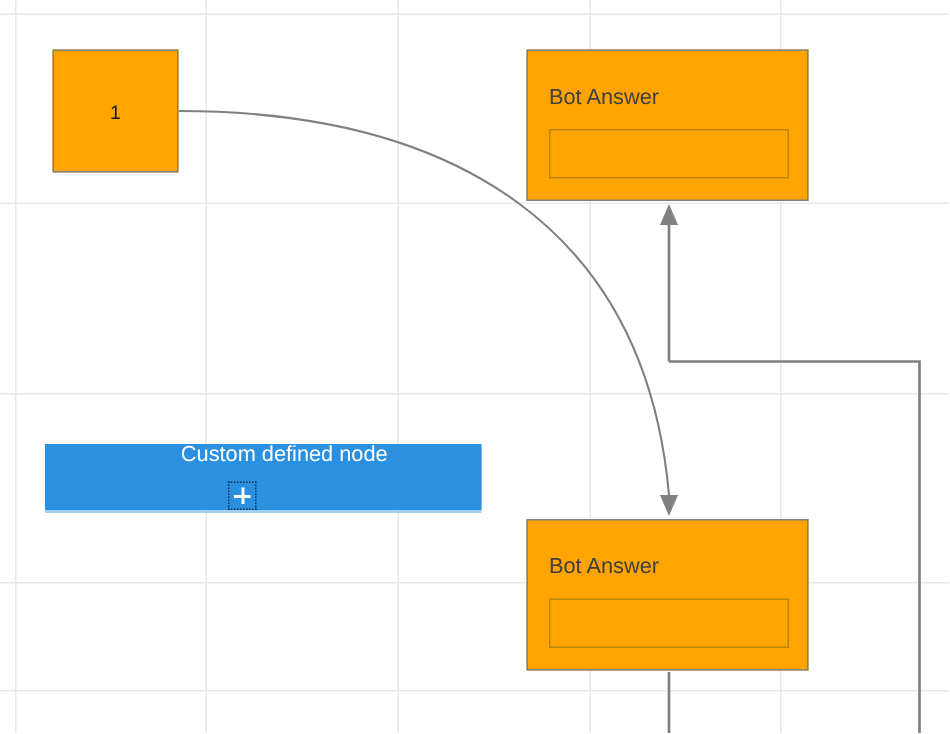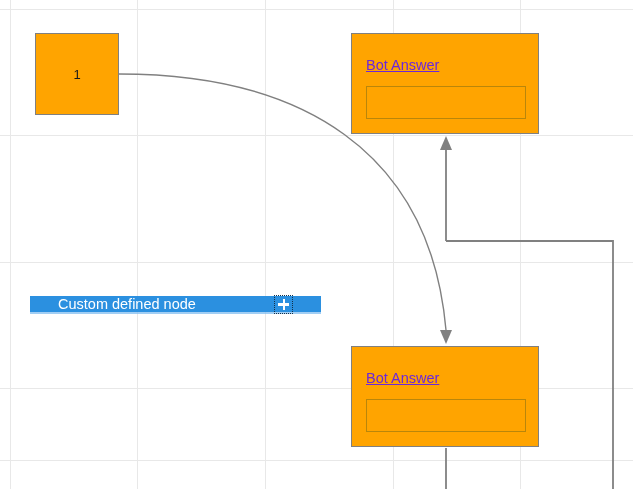--- a/index.html
+++ b/index.html
@@ -72,46 +72,46 @@
     width: 188px;
     height: 101px;
   }
   .node-bot-top { top: 33px; }
   .node-bot-bottom { top: 346px; }
   .node-bot-title {
     position: absolute;
     left: 14px;
     top: 24px;
     font-size: 14.5px;
-    color: #6d28d9;
+    color: #404040;
     line-height: 1;
-    text-decoration: underline;
   }
   .node-bot-slot {
     position: absolute;
     left: 14px;
     top: 52px;
     width: 160px;
     height: 33px;
     box-sizing: border-box;
     border: 1px solid #b9860b;
     background: transparent;
   }
   
   .palette-button {
     position: absolute;
     left: 30px;
     top: 296px;
     width: 291px;
-    height: 16px;
+    height: 44px;
     background: #2b90e0;
     box-shadow: 0 2px 0 0 rgba(130,190,240,0.75);
     display: flex;
     align-items: center;
     cursor: pointer;
+    flex-direction: column;
   }
   .palette-label {
     margin-left: 28px;
     color: #ffffff;
     font-size: 14.5px;
     line-height: 1;
     flex: 1;
   }
   .palette-add {
     position: relative;

